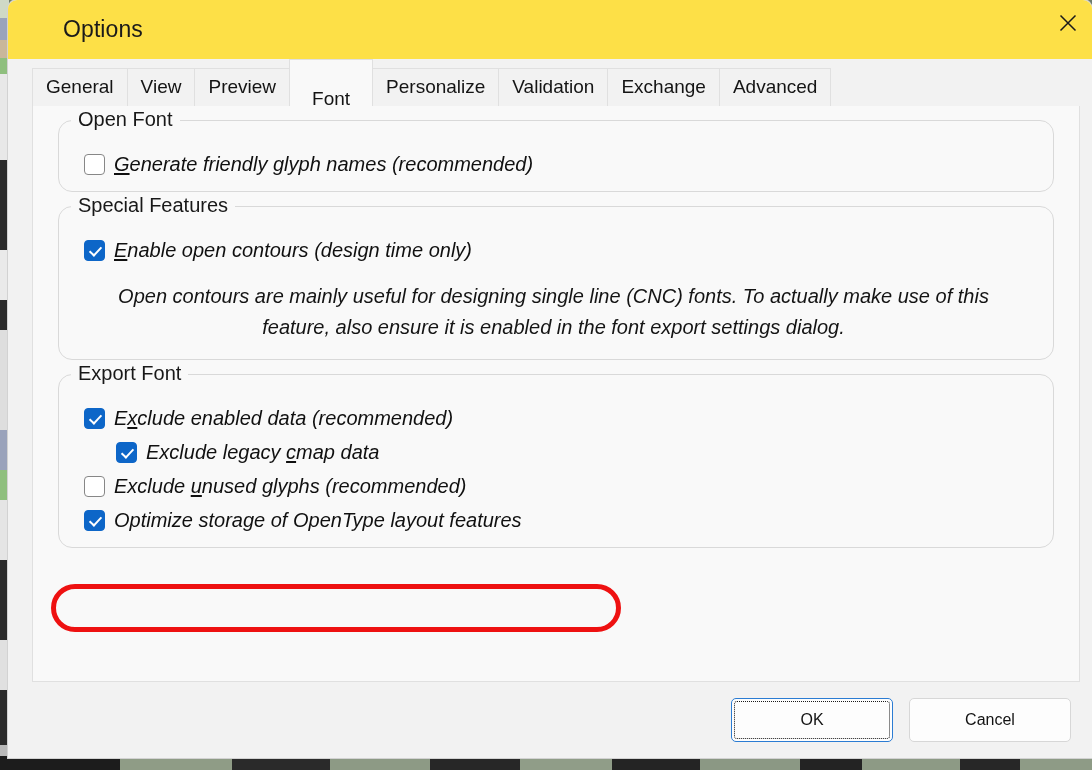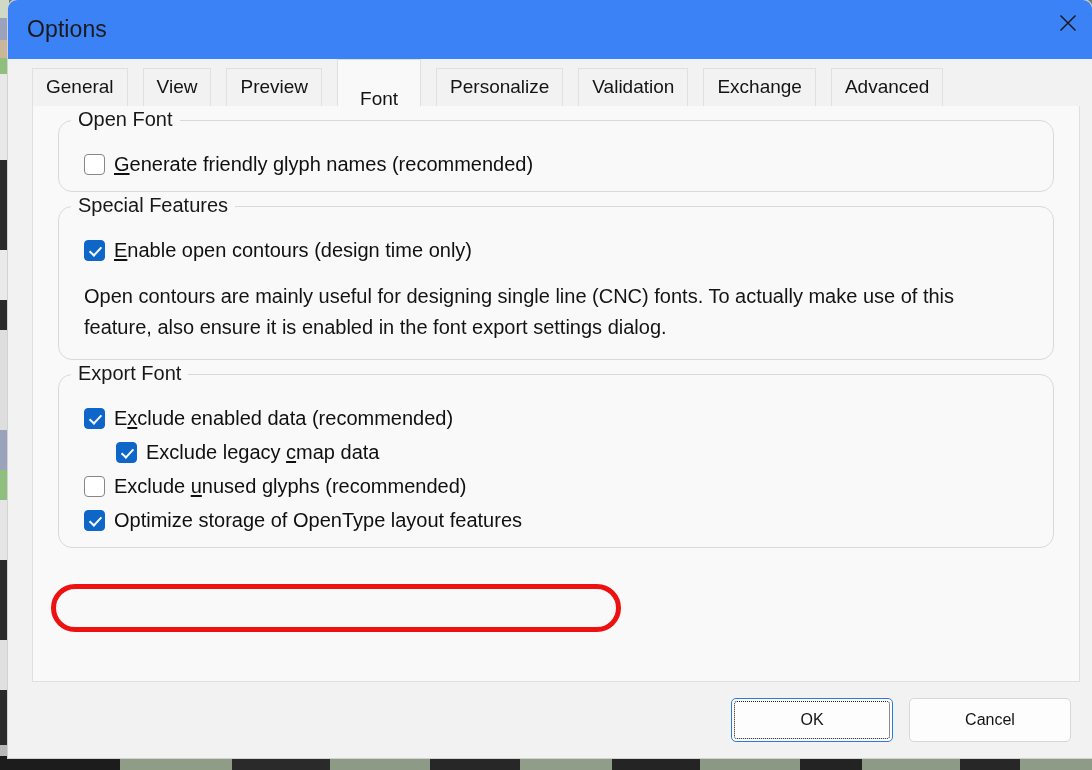--- a/index.html
+++ b/index.html
@@ -73,25 +73,26 @@
     box-shadow: 0 0 0 1px #d2d2d2;
     z-index: 5;
     overflow: hidden;
     display: flex;
     flex-direction: column;
   }
 
   
   .titlebar {
     height: 59px;
-    background: #3b82f6;
+    background: #fde047;
     display: flex;
     align-items: center;
     flex: 0 0 auto;
     position: relative;
+    padding-left: 36px;
   }
   .titlebar .title {
     font-size: 23px;
     color: #1a1a1a;
     padding-left: 19px;
     letter-spacing: .1px;
   }
   .close-btn {
     position: absolute;
     right: 0; top: 0;
@@ -106,21 +107,20 @@
   
   .tabstrip {
     flex: 0 0 auto;
     height: 47px;
     position: relative;
     background: #f2f2f2;
     padding-left: 24px;
     display: flex;
     align-items: flex-end;
     box-sizing: border-box;
-    gap: 16px;
   }
   .tab {
     font-size: 19px;
     color: #141414;
     background: #f2f2f2;
     border: 1px solid #e0e0e0;
     border-bottom: none;
     height: 38px;
     line-height: 36px;
     padding: 0 13px;
@@ -165,21 +165,21 @@
   .groupbox > .legend {
     position: absolute;
     top: -13px;
     left: 12px;
     background: #f9f9f9;
     padding: 0 7px;
     font-size: 20px;
     color: #181818;
     white-space: nowrap;
   }
-  .group-body { padding: 26px 0 0 0; }
+  .group-body { padding: 26px 0 0 0; font-style: italic; }
 
   
   .cbrow {
     display: flex;
     align-items: center;
     padding: 0 0 0 25px;
     min-height: 34px;
     cursor: default;
   }
   .cbrow.indent { padding-left: 57px; }
@@ -213,20 +213,21 @@
     line-height: 1.2;
   }
   .acc { text-decoration: underline; text-underline-offset: 2px; }
 
   .helptext {
     font-size: 20px;
     color: #141414;
     line-height: 1.55;
     padding: 14px 30px 6px 25px;
     max-width: 960px;
+    text-align: center;
   }
 
   
   .annotation-oval {
     position: absolute;
     border: 5px solid #ee1111;
     border-radius: 28px;
     pointer-events: none;
     z-index: 20;
   }

